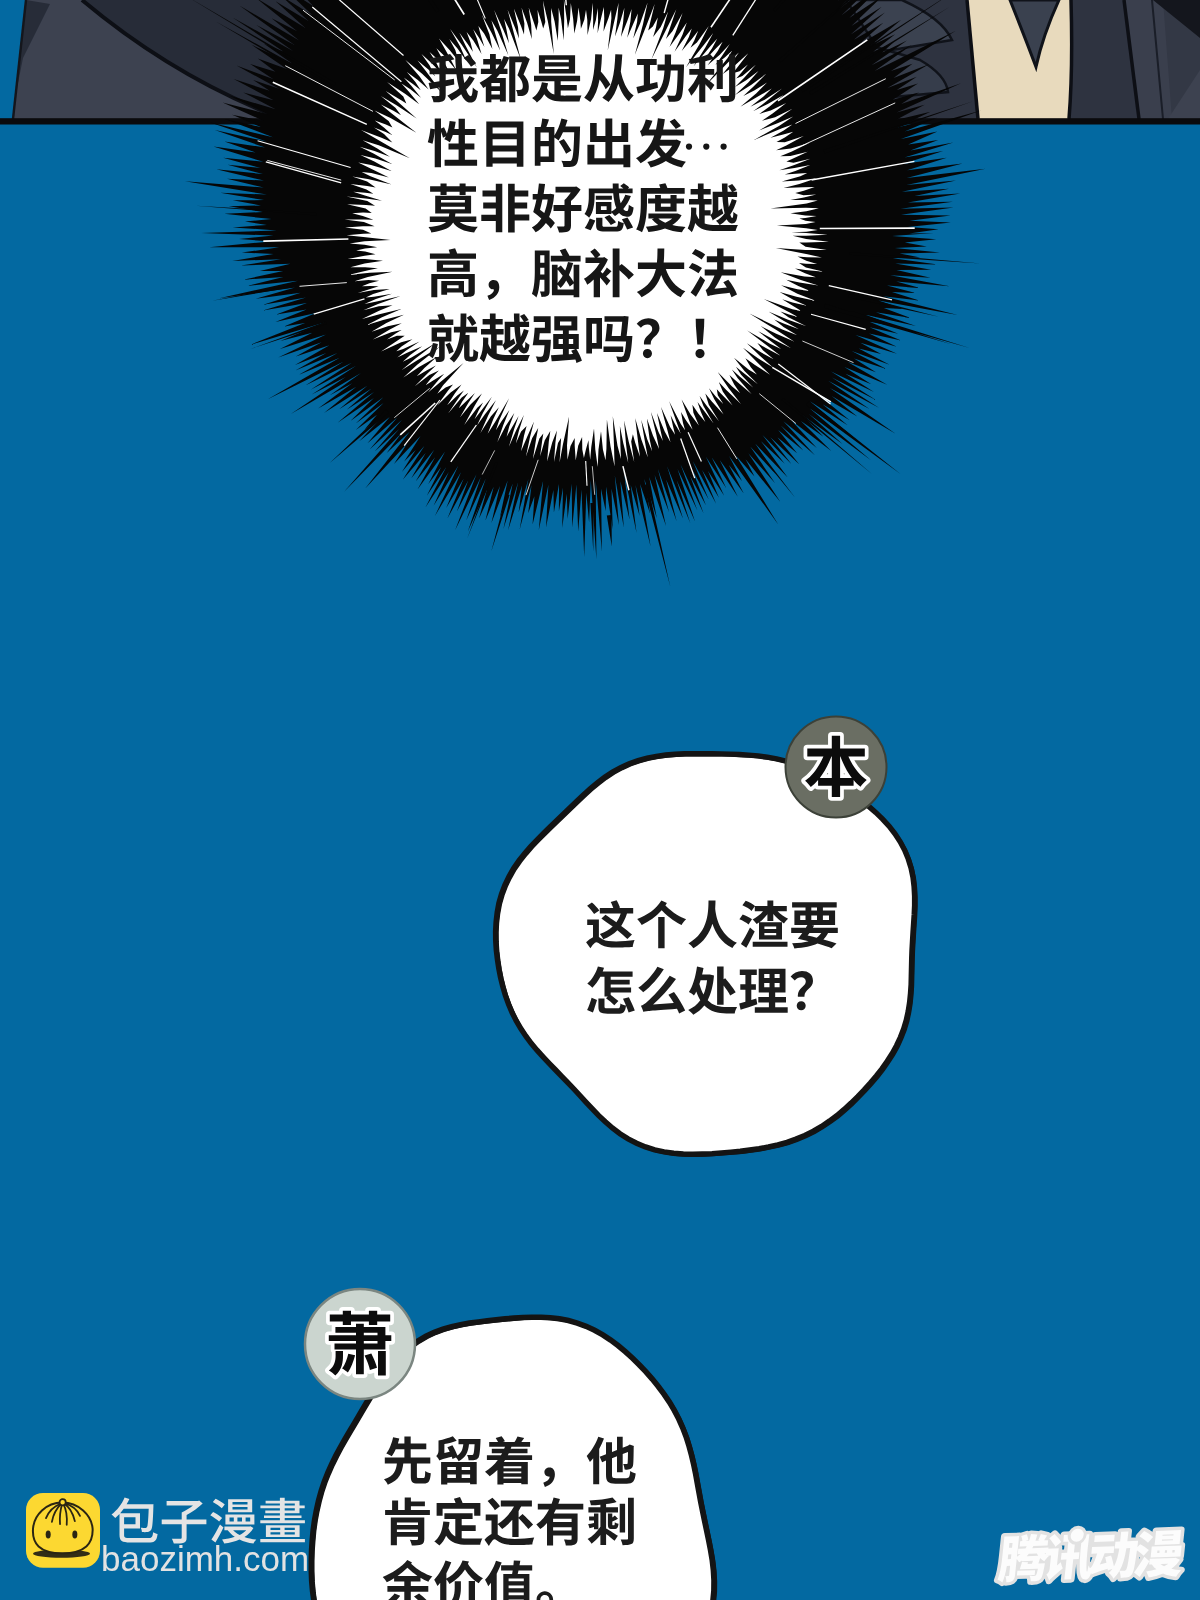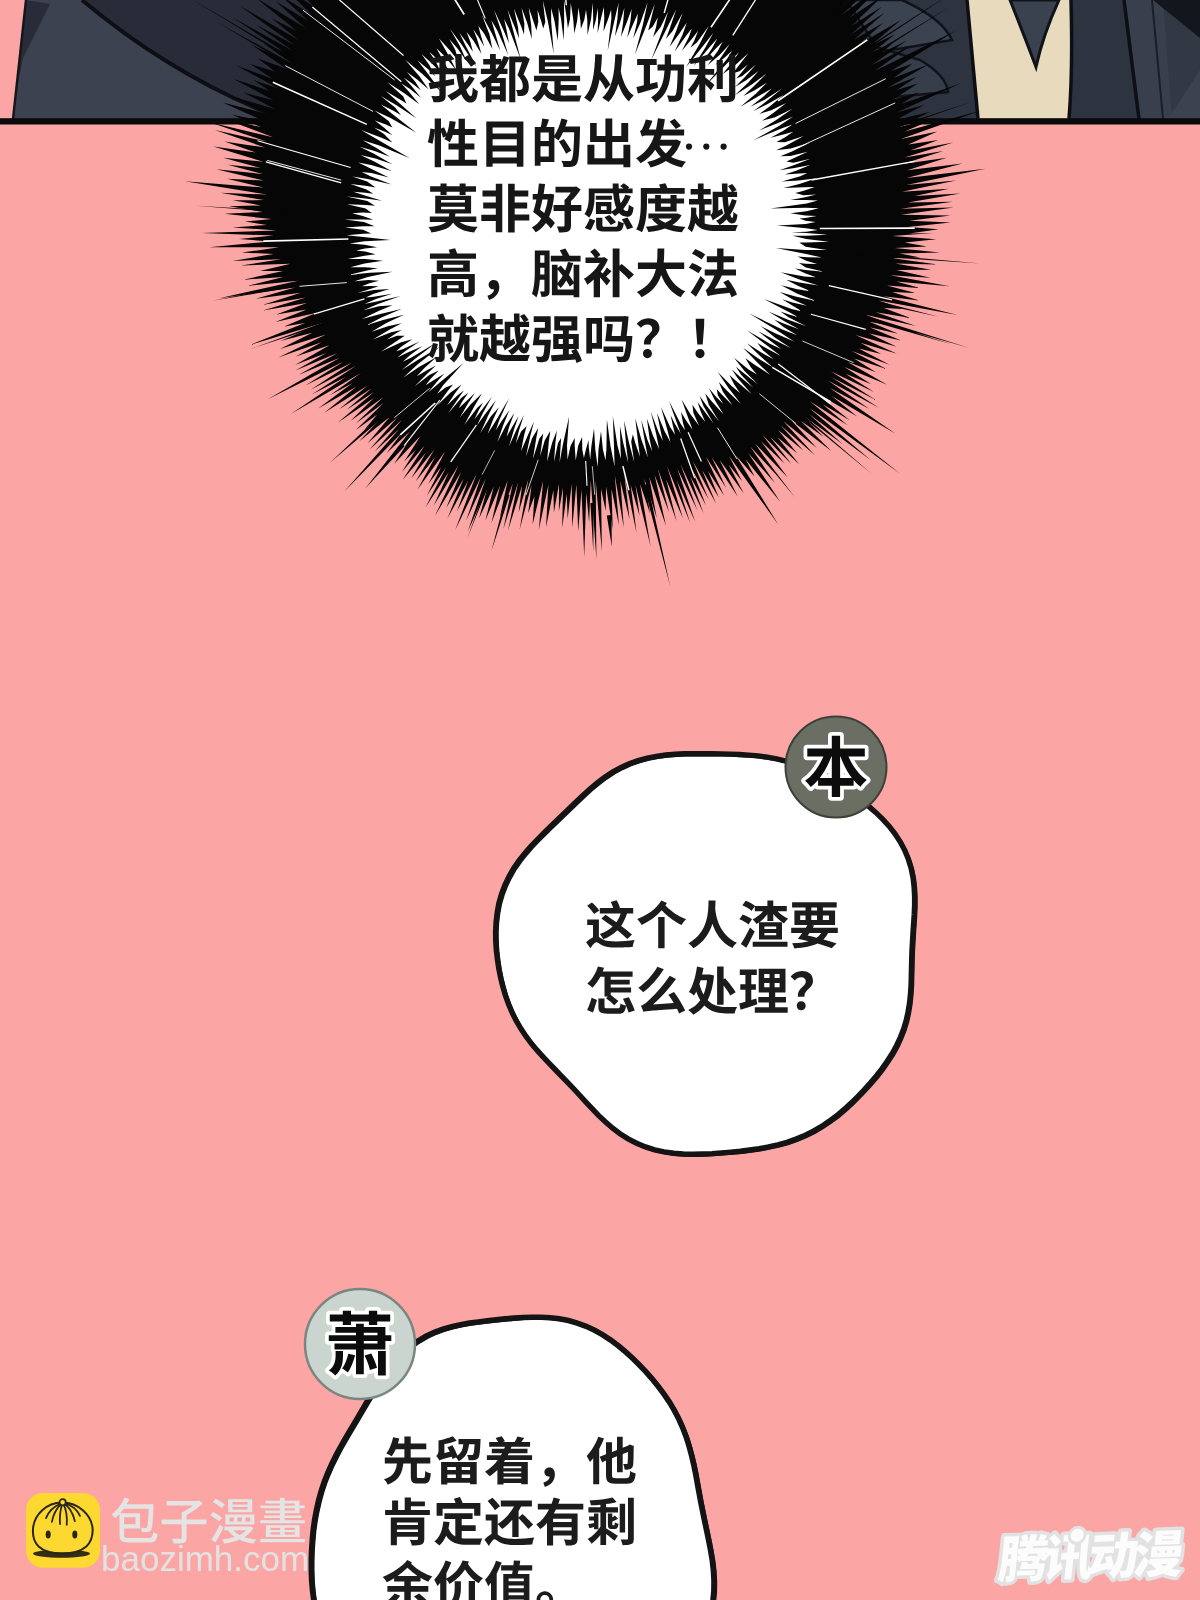--- a/index.html
+++ b/index.html
@@ -1,15 +1,15 @@
 <!DOCTYPE html>
 <html><head><meta charset="utf-8">
 <style>
 html,body{margin:0;padding:0;background:#fff;}
-#page{position:relative;width:1200px;height:1600px;overflow:hidden;background:#fca5a5;
+#page{position:relative;width:1200px;height:1600px;overflow:hidden;background:#0369a1;
  font-family:"Liberation Sans",sans-serif;}
 svg{position:absolute;left:0;top:0;display:block;}
 </style></head><body>
 <div id="page">
 <svg width="1200" height="1600" viewBox="0 0 1200 1600">
 
 <g>
 <polygon points="26,0 1200,0 1200,119 13,119" fill="#343947"></polygon>
 <polygon points="26,0 400,0 330,119 13,119" fill="#3d4250"></polygon>
 <polygon points="26,0 50,4 23,58 15,98 13,119" fill="#272c38"></polygon>

